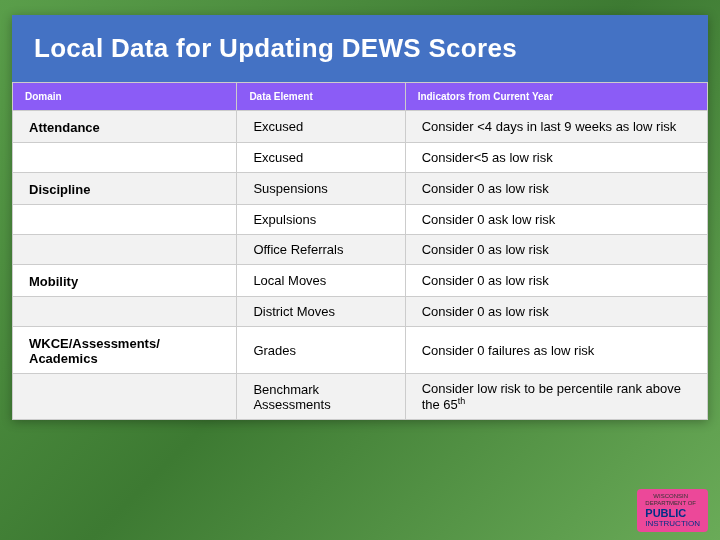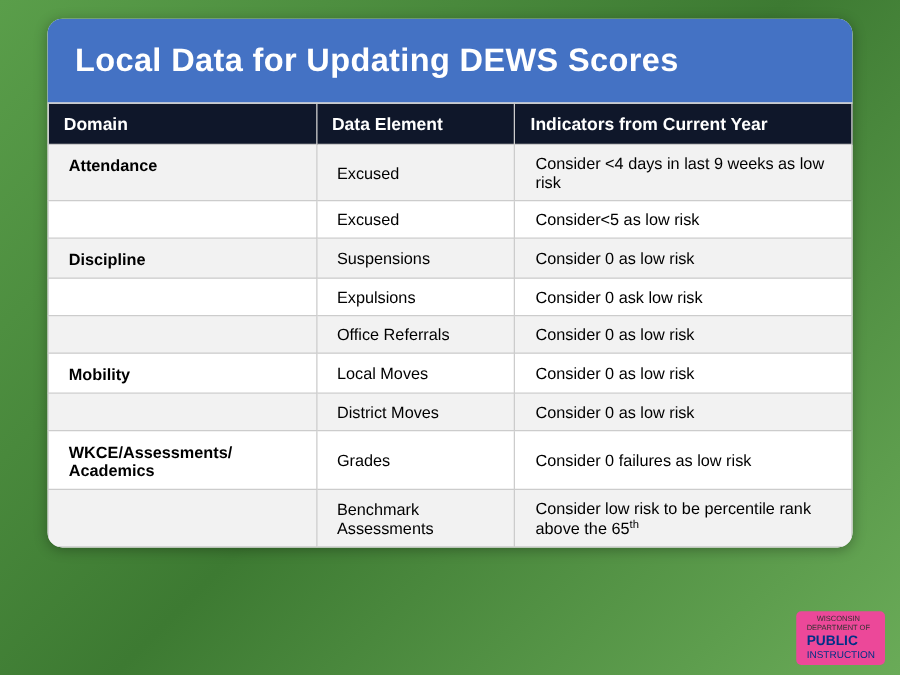--- a/index.html
+++ b/index.html
@@ -16,24 +16,24 @@
     .background {
       position: absolute;
       top: 0; left: 0; right: 0; bottom: 0;
       background: linear-gradient(135deg, #5a9e4a 0%, #3d7a32 50%, #6aab58 100%);
       z-index: 0;
     }
 
     .slide-container {
       position: relative;
       z-index: 1;
-      width: 644px;
+      width: 696px;
       margin: 15px auto;
       background: white;
-      border-radius: 12px;
+      border-radius: 0;
       overflow: hidden;
       box-shadow: 0 2px 10px rgba(0,0,0,0.3);
     }
 
     .title-bar {
       background: #4472C4;
       padding: 18px 22px;
     }
 
     .title-bar h1 {
@@ -43,26 +43,26 @@
       letter-spacing: 0.3px;
     }
 
     table {
       width: 100%;
       border-collapse: collapse;
       font-size: 13px;
     }
 
     thead tr th {
-      background: #0f172a;
+      background: #8b5cf6;
       color: white;
       padding: 8px 12px;
       text-align: left;
       font-weight: bold;
-      font-size: 14px;
+      font-size: 10px;
       border: 1px solid #ccc;
     }
 
     tbody tr td {
       padding: 7px 16px;
       border: 1px solid #ccc;
       vertical-align: middle;
     }
 
     tbody tr:nth-child(odd) {

